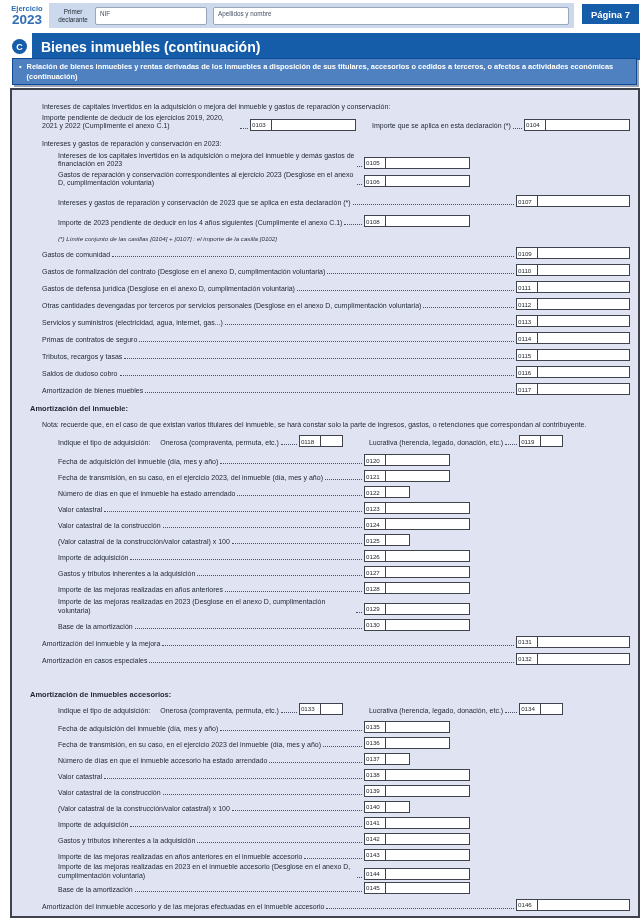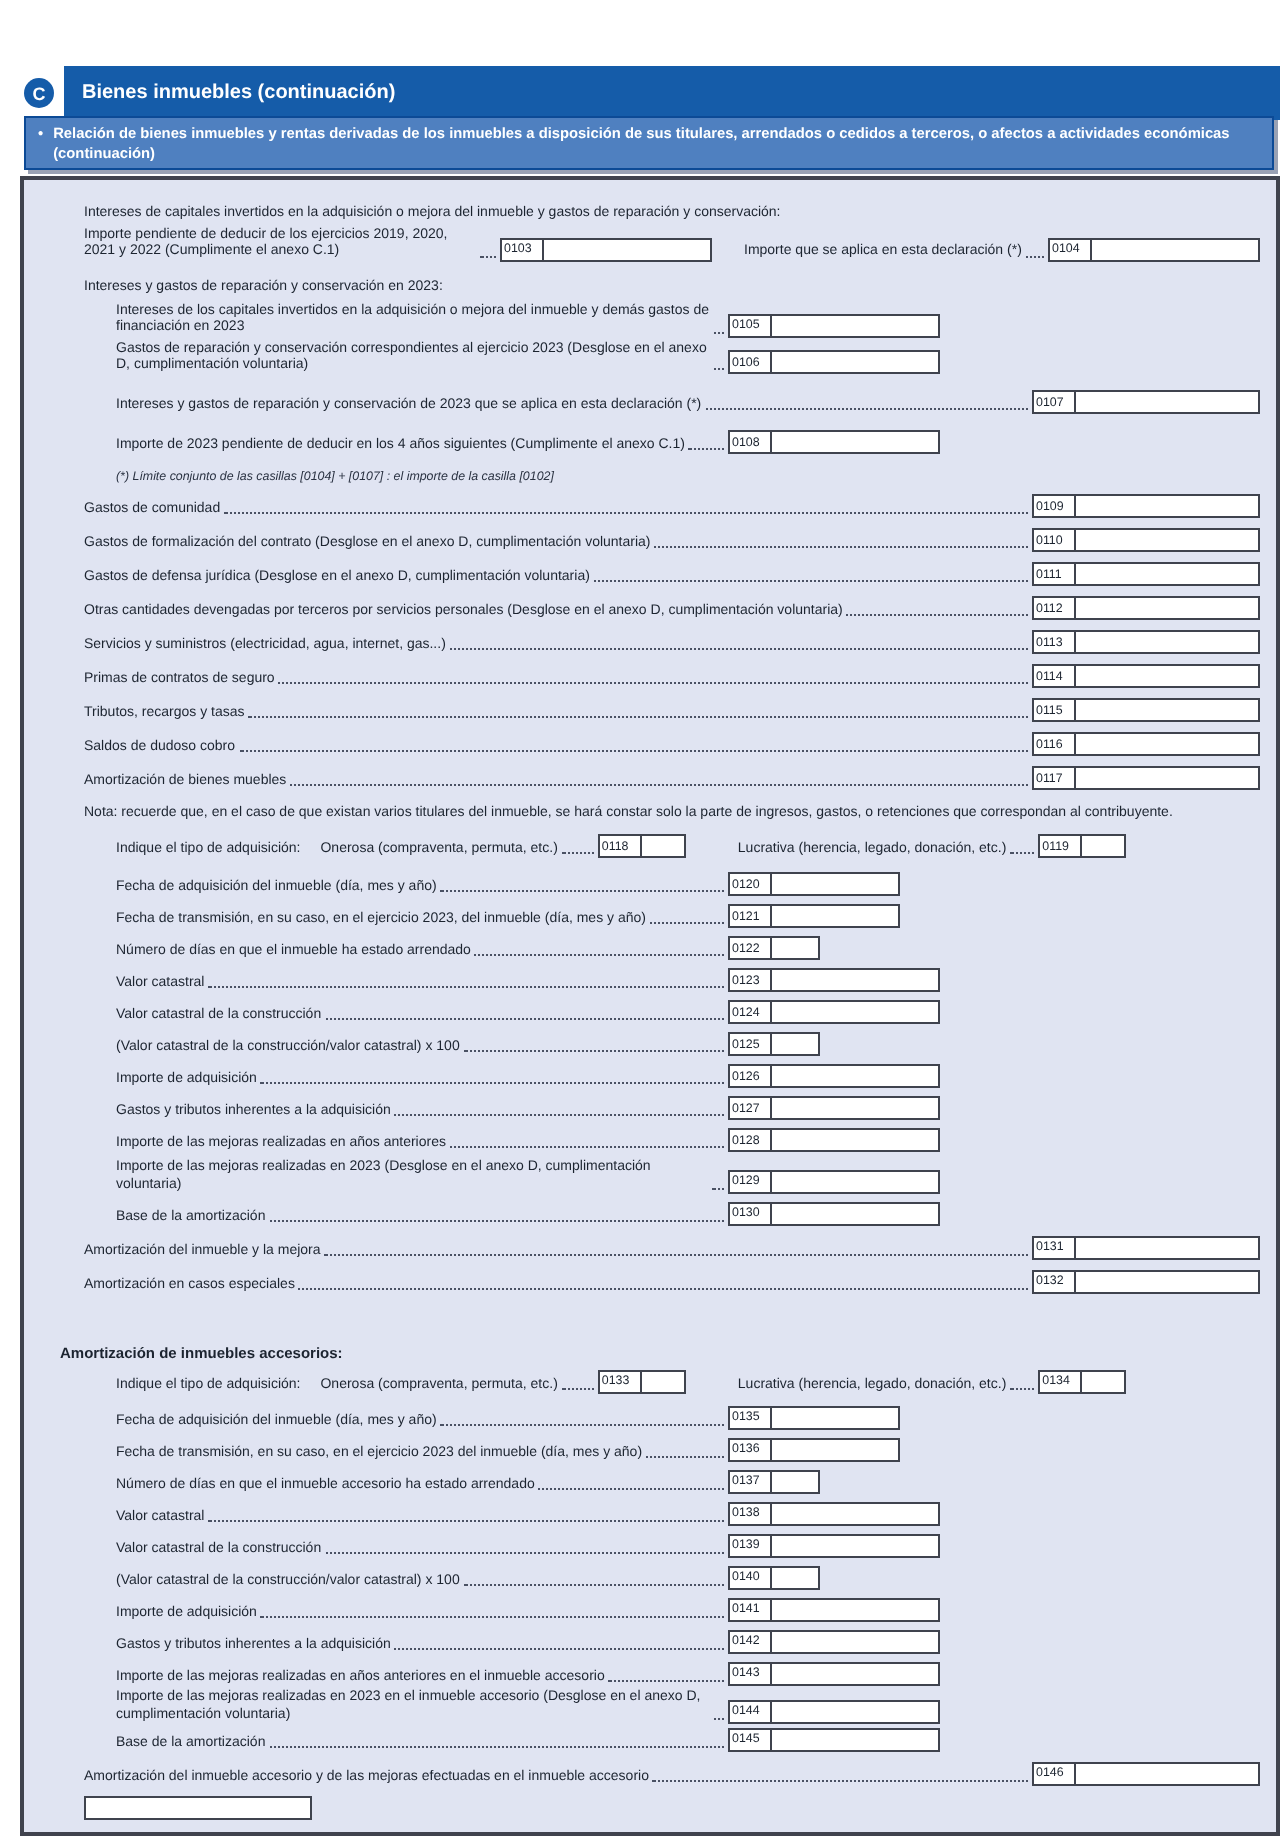--- a/index.html
+++ b/index.html
@@ -14,21 +14,21 @@
   .strip{flex:1;background:#ccd9ec;display:flex;align-items:center;padding:3px 5px;height:25px;}
   .decl{width:38px;font-size:6.3px;text-align:center;line-height:1.15;color:#1c2430;flex:0 0 38px;}
   .inbox{background:#fff;border:1px solid #9aa6ba;border-radius:2px;height:18px;font-size:6.3px;color:#454f63;padding:2px 4px;}
   .inbox.nif{width:112px;margin:0 6px 0 3px;flex:0 0 112px;}
   .inbox.nom{flex:1;}
   .badge{margin-left:8px;background:#155ca9;color:#fff;font-weight:bold;font-size:9.5px;height:20px;padding:0 9px;display:flex;align-items:center;margin-top:1px;}
 
   
   .secrow{position:absolute;top:39px;left:12px;right:3px;height:15px;display:flex;align-items:center;}
   .circ{width:15px;height:15px;border-radius:50%;background:#155ca9;color:#fff;font-size:9px;font-weight:bold;display:flex;align-items:center;justify-content:center;flex:0 0 15px;}
-  .secbar{flex:1;margin-left:5px;background:#155ca9;color:#fff;font-weight:bold;font-size:10px;height:27px;display:flex;align-items:center;padding-left:9px;}
+  .secbar{flex:1;margin-left:5px;background:#155ca9;color:#fff;font-weight:bold;font-size:14px;height:27px;display:flex;align-items:center;padding-left:9px;}
 
   
   .subhdr{position:absolute;top:58px;left:12px;right:6px;background:#4f80c0;border:1px solid #0c4a96;color:#fff;font-weight:bold;font-size:7.4px;line-height:1.3;padding:3px 8px 3px 6px;display:flex;gap:5px;box-shadow:2px 2px 0 #9aa2b4;}
   .subhdr .bullet{flex:0 0 auto;}
 
   
   .frame{position:absolute;top:88px;left:10px;right:3px;bottom:4px;border:2px solid #40434e;background:#e0e4f2;padding:5px 8px 4px 8px;overflow:hidden;}
 
   
   .row{display:flex;align-items:flex-end;margin-top:2px;min-height:12px;font-size:7px;line-height:1.2;}
@@ -49,29 +49,41 @@
   .fbox{display:flex;align-items:stretch;height:12px;background:#fff;border:1px solid #3f434e;flex:0 0 auto;}
   .fcode{width:21px;flex:0 0 21px;border-right:1px solid #3f434e;font-size:6.2px;display:flex;align-items:center;padding-left:1px;color:#1c2430;background:#fff;}
   .finput{flex:1;background:#fff;}
   .w-md{width:106px}.w-date{width:86px}.w-sm{width:46px}.w-lg{width:114px}.w-chk{width:44px}
 </style>
 </head>
 <body>
 
 <div class="page">
 
+  <div class="tophdr">
+    <div class="ej">
+      <div class="l1">Ejercicio</div>
+      <div class="l2">2023</div>
+    </div>
+    <div class="strip">
+      <div class="decl">Primer declarante</div>
+      <div class="inbox nif">NIF</div>
+      <div class="inbox nom">Apellidos y nombre</div>
+    </div>
+    <div class="badge">Página 7</div>
+  </div>
 
   <div class="secrow">
     <div class="circ">C</div>
     <div class="secbar">Bienes inmuebles (continuación)</div>
   </div>
 
   <div class="subhdr">
     <span class="bullet">•</span>
-    <span>Relación de bienes inmuebles y rentas derivadas de los inmuebles a disposición de sus titulares, arrendados o cedidos a terceros, o afectos a actividades económicas (continuación)</span>
+    <span>Relación de bienes inmuebles y rentas derivadas de los inmuebles a disposición de sus titulares, accesorios o cedidos a terceros, o afectos a actividades económicas (continuación)</span>
   </div>
 
   <div class="frame" id="formBody">
       <div class="row ind1 txt" style="margin-top: 4px;">
         <span>Intereses de capitales invertidos en la adquisición o mejora del inmueble y gastos de reparación y conservación:</span>
       </div>
       <div class="row ind1" style="margin-top: 3px;">
         <span class="lab lab103">Importe pendiente de deducir de los ejercicios 2019, 2020, 2021 y 2022 (Cumplimente el anexo C.1)</span>
         <span class="leader fix8"></span>
         <span class="fbox w-md">
@@ -191,20 +203,23 @@
           <span class="finput"></span>
         </span>
       </div>
       <div class="row ind1" style="margin-top: 5px;">
         <span class="lab"><span>Amortización de bienes muebles</span></span>
         <span class="leader"></span>
         <span class="fbox w-lg">
           <span class="fcode">0117</span>
           <span class="finput"></span>
         </span>
+      </div>
+      <div class="row ind0 heading" style="margin-top: 6px;">
+        <span>Amortización del inmueble:</span>
       </div>
       <div class="row ind1 txt" style="margin-top: 4px;">
         <span>Nota: recuerde que, en el caso de que existan varios titulares del inmueble, se hará constar solo la parte de ingresos, gastos, o retenciones que correspondan al contribuyente.</span>
       </div>
       <div class="row ind2" style="margin-top: 6px;">
         <span class="lab">Indique el tipo de adquisición:</span>
         <span class="gap10"></span>
         <span class="lab">Onerosa (compraventa, permuta, etc.)</span>
         <span class="leader fix16"></span>
         <span class="fbox w-chk">

